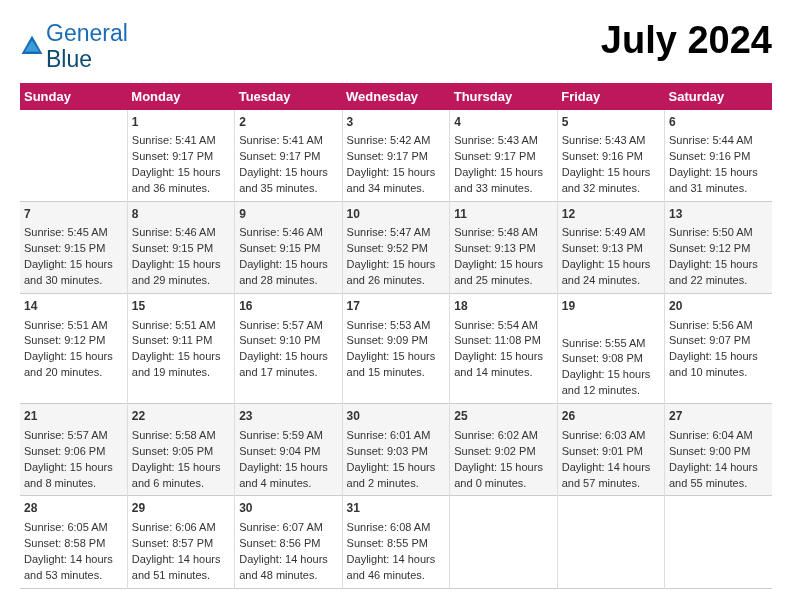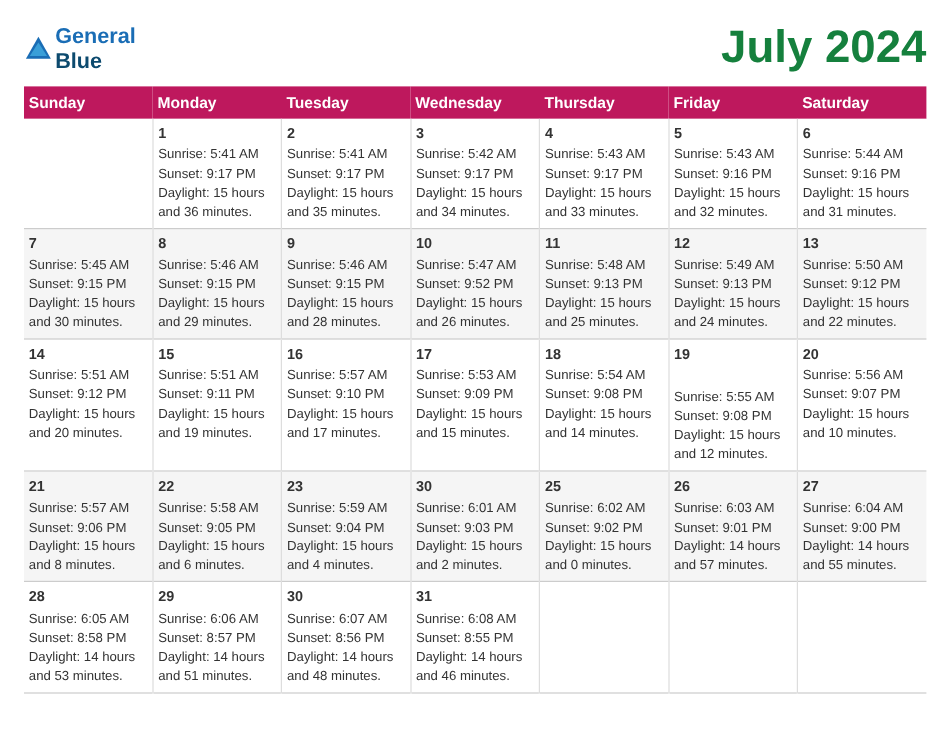--- a/index.html
+++ b/index.html
@@ -24,21 +24,21 @@
       width: 24px;
       height: 24px;
       margin-right: 2px;
     }
     .title-block {
       text-align: right;
     }
     .month-title {
       font-size: 38px;
       font-weight: bold;
-      color: #15803d;
+      color: #000000;
       line-height: 1.1;
     }
     .location {
       font-size: 16px;
       color: #555;
     }
     table {
       width: 100%;
       border-collapse: collapse;
       font-size: 11px;
@@ -90,21 +90,21 @@
 </head>
 <body>
 
 <div class="header">
   <div class="logo">
     <svg class="logo-icon" viewBox="0 0 30 30" xmlns="http://www.w3.org/2000/svg">
       <polygon points="15,2 28,25 2,25" fill="#1a6db5"></polygon>
       <polygon points="15,8 24,22 6,22" fill="#3a9fd8"></polygon>
     </svg>
     <div>
-      <div style="font-size:18px;font-weight:bold;color:#333;line-height:1.15;">
+      <div style="font-size:23px;font-weight:normal;color:#333;line-height:1.15;">
         <span style="color:#1a6db5;">General</span><br>
         <span style="color:#0c4a6e;text-align:right;">Blue</span>
       </div>
     </div>
   </div>
   <div class="title-block">
     <div class="month-title">July 2024</div>
   </div>
 </div>
 
@@ -242,21 +242,21 @@
         <td>
           <span class="day-num">17</span>
           <div class="cell-content" style="white-space: pre-line;">Sunrise: 5:53 AM
 Sunset: 9:09 PM
 Daylight: 15 hours
 and 15 minutes.</div>
         </td>
         <td>
           <span class="day-num">18</span>
           <div class="cell-content" style="white-space: pre-line;">Sunrise: 5:54 AM
-Sunset: 9:08 PM
+Sunset: 11:08 PM
 Daylight: 15 hours
 and 14 minutes.</div>
         </td>
         <td>
           <span class="day-num">19</span>
           <div class="cell-content" style="white-space: pre-line; margin-top: 20px;">Sunrise: 5:55 AM
 Sunset: 9:08 PM
 Daylight: 15 hours
 and 12 minutes.</div>
         </td>

